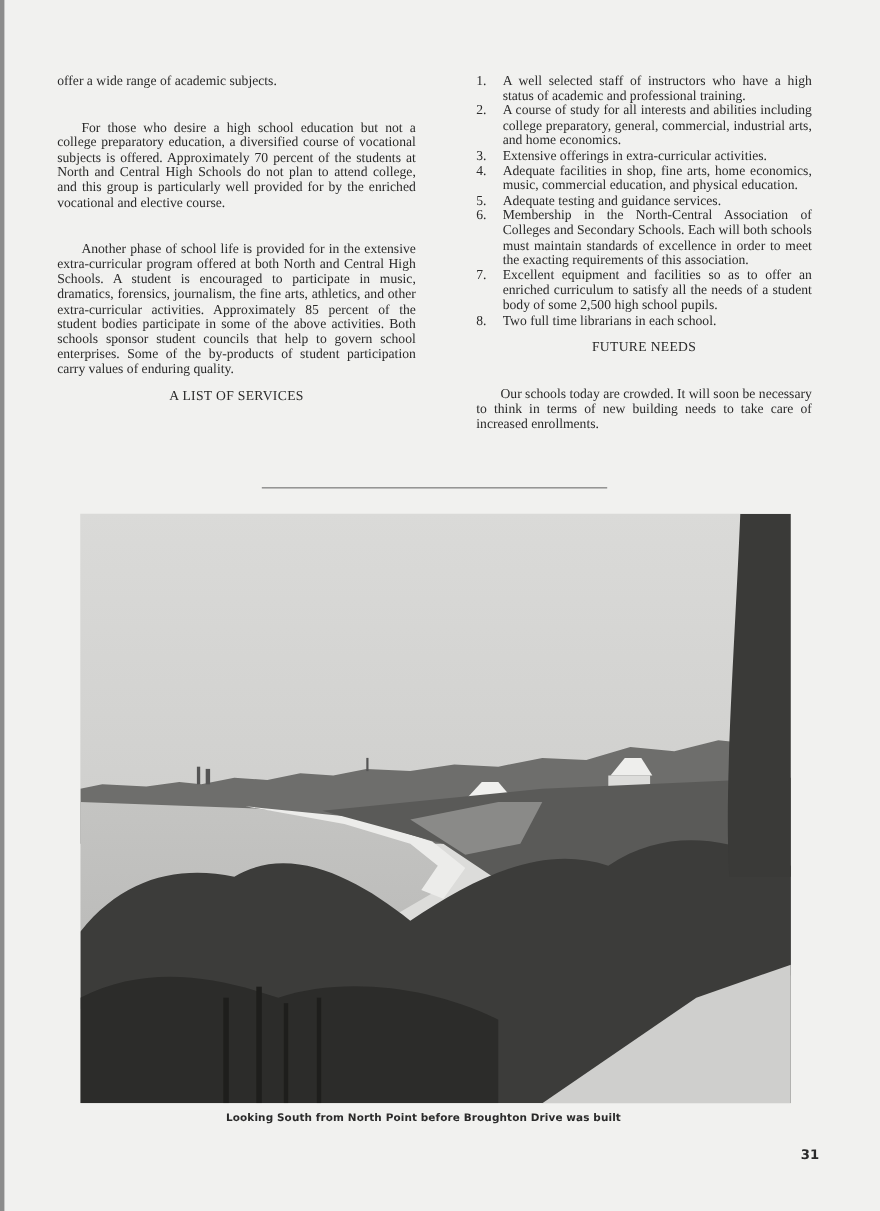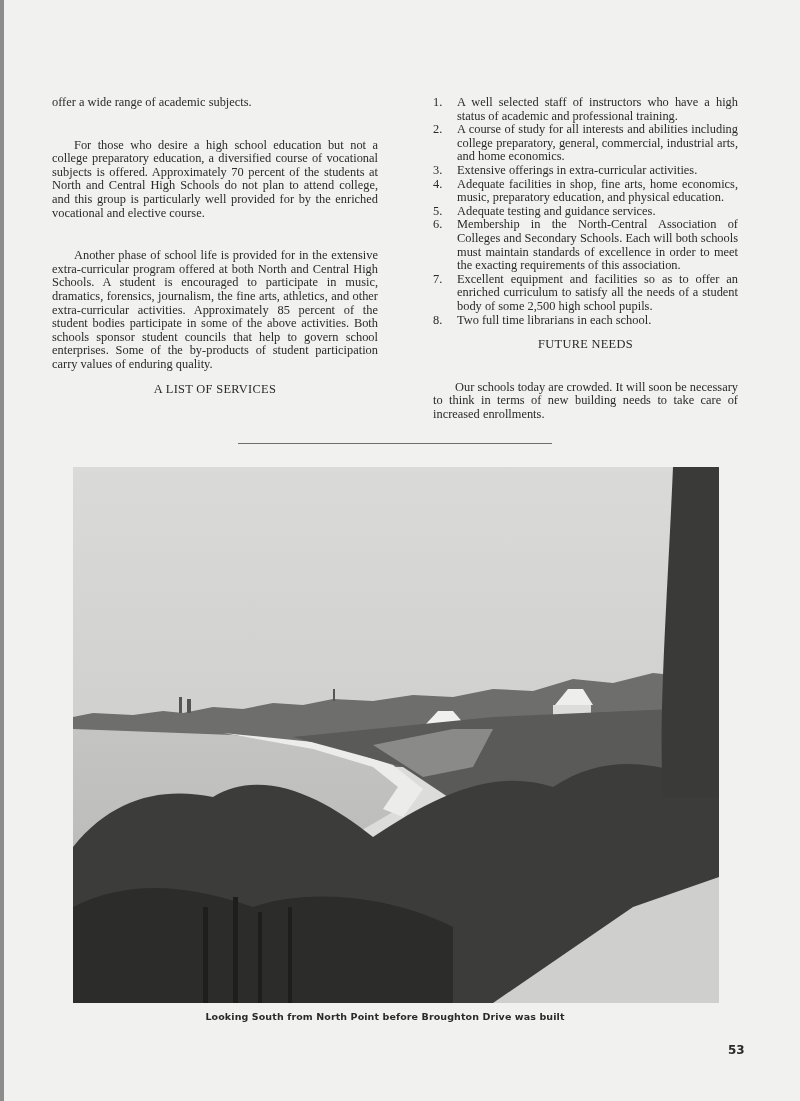--- a/index.html
+++ b/index.html
@@ -3,21 +3,21 @@
   <meta charset="utf-8">
   <style>
     html, body { margin: 0; padding: 0; }
     body {
       width: 800px; height: 1101px; position: relative; overflow: hidden;
       background: #f1f1ef;
       font-family: "Liberation Serif", "DejaVu Serif", serif;
       color: #2a2a2a;
     }
     .binding { position: absolute; left: 0; top: 0; width: 4px; height: 1101px; background: #8c8c8c; }
-    .col { position: absolute; top: 96px; font-size: 12.4px; line-height: 13.6px; text-align: justify; }
+    .col { position: absolute; top: 67px; font-size: 12.4px; line-height: 13.6px; text-align: justify; }
     .col-left { left: 52px; width: 326px; }
     .col-right { left: 433px; width: 305px; }
     p { margin: 0; }
     .indent { text-indent: 22px; margin-top: 29px; }
     .heading { text-align: center; letter-spacing: 0.3px; font-size: 12.4px; margin: 11px 0 8px 0; }
     ol.services { list-style: none; margin: 0; padding: 0; }
     ol.services li { position: relative; padding-left: 24px; text-align: justify; }
     ol.services li .num { position: absolute; left: 0; top: 0; }
     .divider { position: absolute; left: 238px; top: 443px; width: 314px; height: 1px; background: #6e6e6e; }
     .photo { position: absolute; left: 73px; top: 467px; width: 646px; height: 536px; overflow: hidden; background: #dcdcda; }
@@ -37,21 +37,21 @@
   <p class="indent">For those who desire a high school education but not a college preparatory education, a diversified course of vocational subjects is offered. Approximately 70 percent of the students at North and Central High Schools do not plan to attend college, and this group is particularly well provided for by the enriched vocational and elective course.</p>
   <p class="indent">Another phase of school life is provided for in the extensive extra-curricular program offered at both North and Central High Schools. A student is encouraged to participate in music, dramatics, forensics, journalism, the fine arts, athletics, and other extra-curricular activities. Approximately 85 percent of the student bodies participate in some of the above activities. Both schools sponsor student councils that help to govern school enterprises. Some of the by-products of student participation carry values of enduring quality.</p>
   <div class="heading">A LIST OF SERVICES</div>
 </div>
 
 <div class="col col-right">
   <ol class="services">
     <li><span class="num">1.</span><span>A well selected staff of instructors who have a high status of academic and professional training.</span></li>
     <li><span class="num">2.</span><span>A course of study for all interests and abilities including college preparatory, general, commercial, industrial arts, and home economics.</span></li>
     <li><span class="num">3.</span><span>Extensive offerings in extra-curricular activities.</span></li>
-    <li><span class="num">4.</span><span>Adequate facilities in shop, fine arts, home economics, music, preparatory education, and physical education.</span></li>
+    <li><span class="num">4.</span><span>Adequate facilities in shop, fine arts, home economics, music, commercial education, and physical education.</span></li>
     <li><span class="num">5.</span><span>Adequate testing and guidance services.</span></li>
     <li><span class="num">6.</span><span>Membership in the North-Central Association of Colleges and Secondary Schools. Each will both schools must maintain standards of excellence in order to meet the exacting requirements of this association.</span></li>
     <li><span class="num">7.</span><span>Excellent equipment and facilities so as to offer an enriched curriculum to satisfy all the needs of a student body of some 2,500 high school pupils.</span></li>
     <li><span class="num">8.</span><span>Two full time librarians in each school.</span></li>
   </ol>
   <div class="heading">FUTURE NEEDS</div>
   <p class="indent">Our schools today are crowded. It will soon be necessary to think in terms of new building needs to take care of increased enrollments.</p>
 </div>
 
 <div class="divider"></div>
@@ -95,13 +95,13 @@
     <path d="M420 536 L560 440 L646 410 L646 536 Z" fill="#cfcfcd"></path>
 
     <rect x="130" y="440" width="5" height="96" fill="#1e1e1c"></rect>
     <rect x="160" y="430" width="5" height="106" fill="#1e1e1c"></rect>
     <rect x="185" y="445" width="4" height="91" fill="#1e1e1c"></rect>
     <rect x="215" y="440" width="4" height="96" fill="#1e1e1c"></rect>
   </svg>
 </div>
 
 <div class="caption">Looking South from North Point before Broughton Drive was built</div>
-<div class="page-number">53</div>
+<div class="page-number">31</div>
 
 </body></html>

